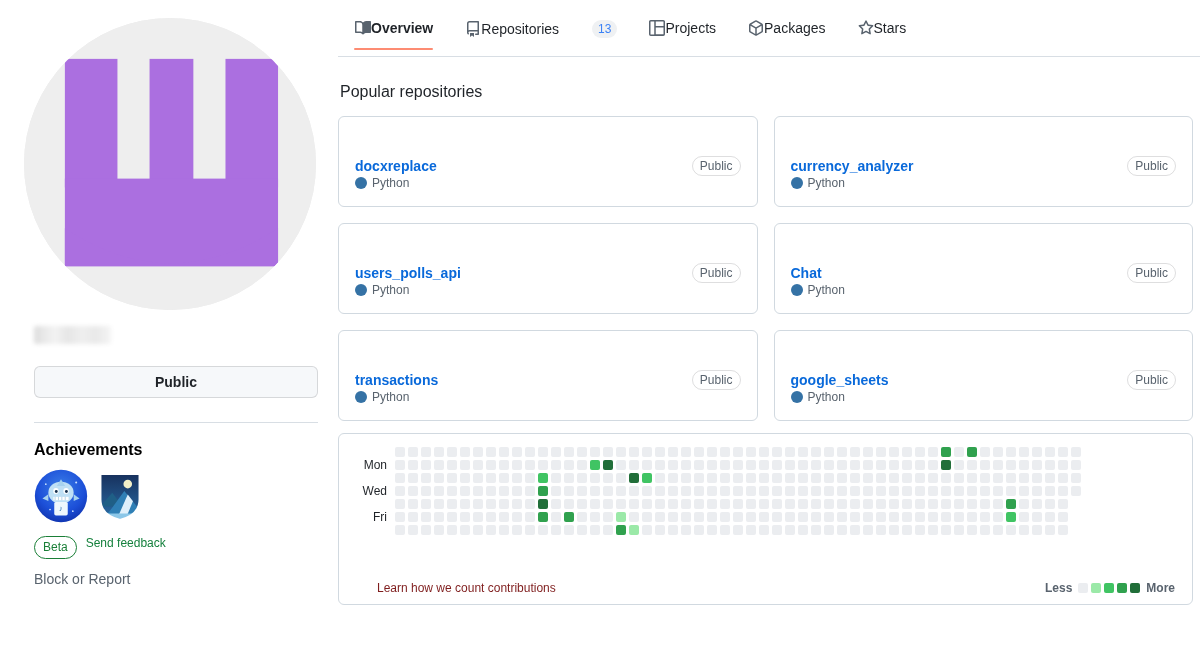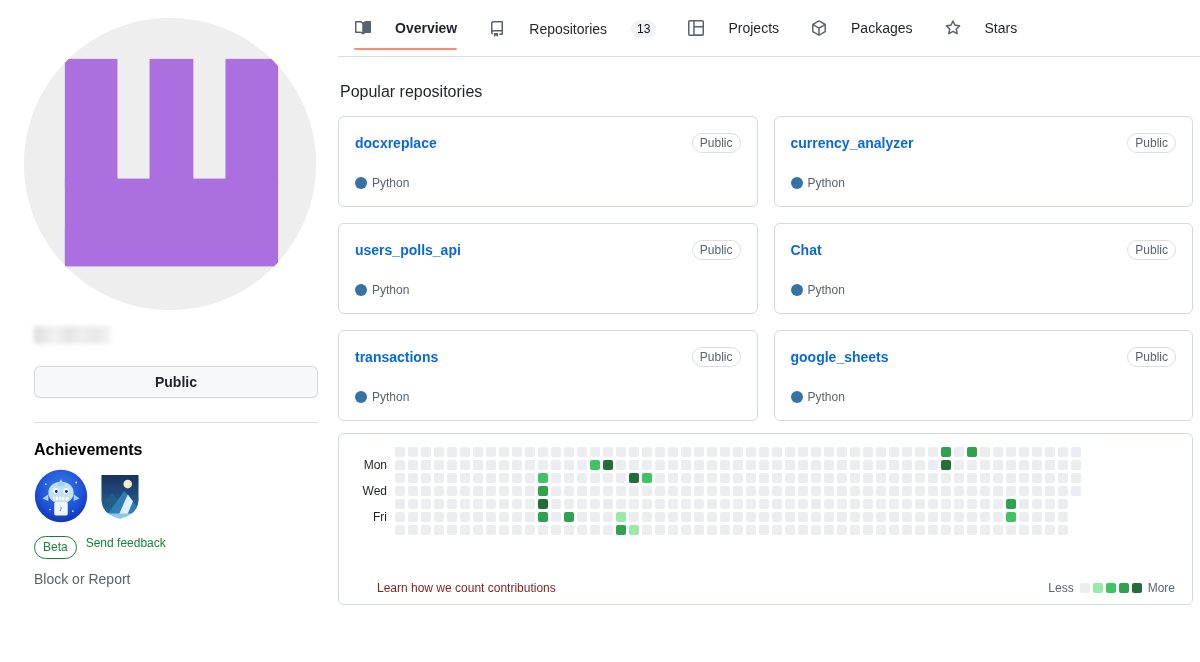--- a/index.html
+++ b/index.html
@@ -80,59 +80,59 @@
   .main { position: absolute; left: 338px; top: 0; width: 862px; height: 662px; }
 
   .tabs {
     position: relative;
     height: 57px;
     display: flex; align-items: flex-start; gap: 0px;
     padding-top: 20px;
     border-bottom: 1px solid #d8dee4;
   }
   .tab {
-    display: flex; align-items: center; gap: 24px;
+    display: flex; align-items: center; gap: 0;
     padding: 0 16px 13px 16px;
     font-size: 14px; color: #1f2328; cursor: pointer;
     position: relative; white-space: nowrap;
   }
   .tab:first-child { padding-left: 17px; }
   .tab.active { font-weight: 600; }
   .tab.active::after {
     content: ""; position: absolute;
     left: 16px; right: 16px; bottom: -1px;
     height: 2px; background: #fd8c73; border-radius: 6px;
   }
   .tab svg { display: block; flex: none; }
   .counter {
     background: rgba(175,184,193,0.2);
     border-radius: 2em;
     font-size: 12px; font-weight: 500; line-height: 18px;
-    padding: 0 6px; color: #0f172a;
+    padding: 0 6px; color: #3b82f6; margin-left: 33px;
   }
 
   .section-title {
     margin: 26px 0 0 2px;
     font-size: 16px; color: #1f2328; font-weight: 400;
   }
 
   .repo-grid {
     margin-top: 15px;
     width: 855px;
     display: grid;
     grid-template-columns: 1fr 1fr;
     column-gap: 16px;
     row-gap: 16px;
   }
   .repo-card {
     border: 1px solid #d1d9e0;
     border-radius: 6px;
     padding: 16px;
     height: 91px;
-    display: flex; flex-direction: column; justify-content: space-between;
+    display: flex; flex-direction: column; justify-content: flex-end;
     background: #fff;
   }
   .repo-top { display: flex; align-items: center; justify-content: space-between; }
   .repo-name {
     font-size: 14px; font-weight: 600; color: #0969da; cursor: pointer;
   }
   .visibility {
     border: 1px solid rgba(31,35,40,0.15);
     color: #59636e; font-size: 12px; line-height: 18px;
     border-radius: 2em; padding: 0 7px; font-weight: 500;
@@ -179,21 +179,21 @@
   .cell { width: 10px; height: 10px; border-radius: 2px; background: #ebedf0; }
   .cell.blank { background: transparent; }
 
   .cal-footer {
     position: absolute; left: 14px; right: 14px; bottom: 9px;
     display: flex; align-items: center; justify-content: space-between;
   }
   .learn-link { font-size: 12px; color: #7f1d1d; margin-left: 24px; cursor: pointer; }
   .legend { display: flex; align-items: center; gap: 3px; font-size: 12px; color: #59636e; }
   .legend .cell { margin: 0; }
-  .legend .lg-txt { padding: 0 3px; }
+  .legend .lg-txt { padding: 0 3px; font-weight: bold; }
 </style>
 </head>
 <body>
 
 <div id="app">
 
   <div class="sidebar">
 
     <div class="avatar-wrap">
       <div class="avatar">

